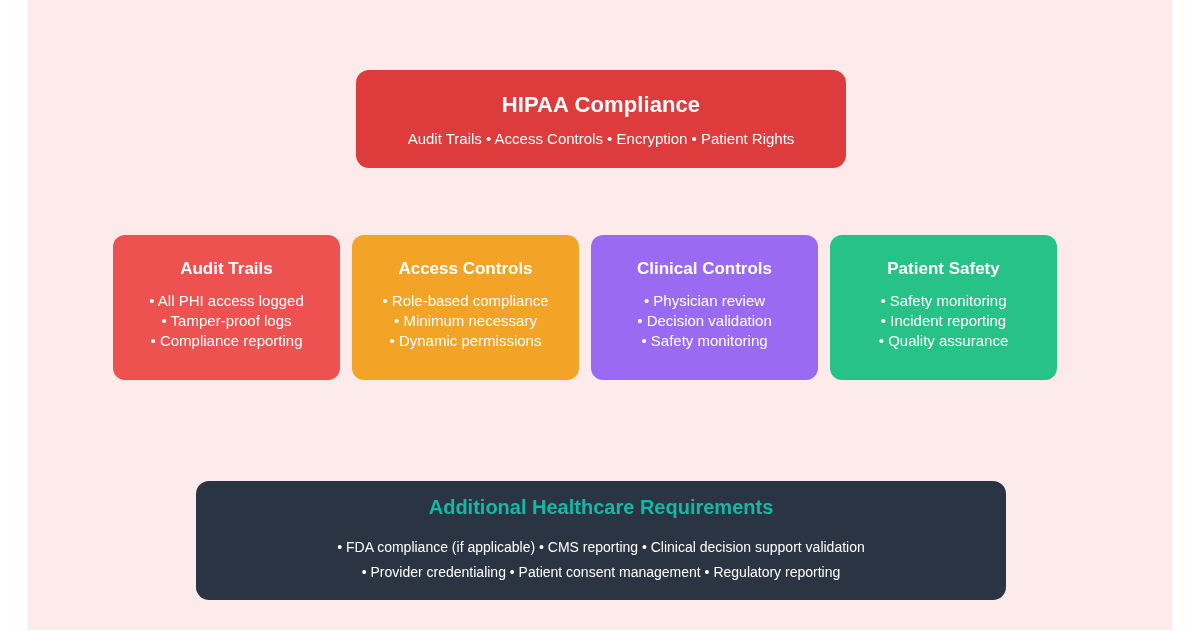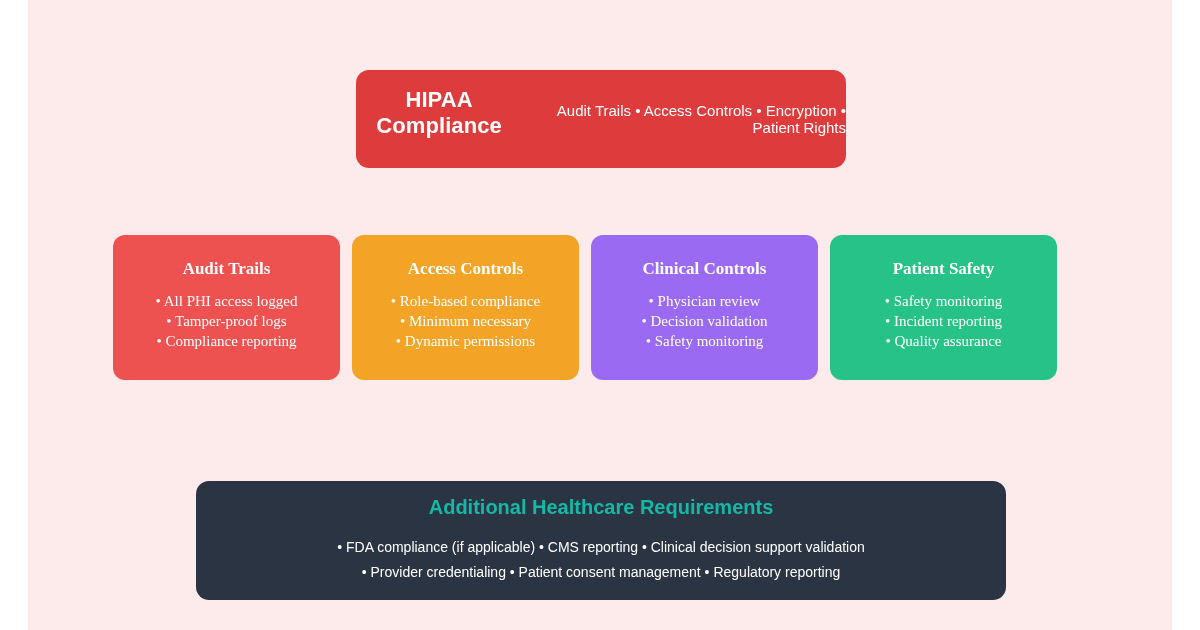--- a/index.html
+++ b/index.html
@@ -27,21 +27,21 @@
   
   .banner {
     position: absolute;
     left: 328px;          
     top: 70px;
     width: 490px;
     height: 98px;
     background: #dd3b3c;
     border-radius: 13px;
     display: flex;
-    flex-direction: row;
+    flex-direction: column;
     align-items: center;
     justify-content: center;
     box-sizing: border-box;
   }
   .banner-title {
     color: #ffffff;
     font-size: 22px;
     font-weight: bold;
     letter-spacing: 0.1px;
     margin: 0 0 12px 0;
@@ -56,21 +56,20 @@
   }
 
   
   .pillar-row {
     position: absolute;
     left: 85px;           
     top: 235px;
     width: 974px;
     display: flex;
     gap: 12px;
-    font-family: Liberation Serif, serif;
   }
   .pillar {
     width: 227px;
     height: 145px;
     border-radius: 12px;
     box-sizing: border-box;
     display: flex;
     flex-direction: column;
     align-items: center;
     padding-top: 24px;

